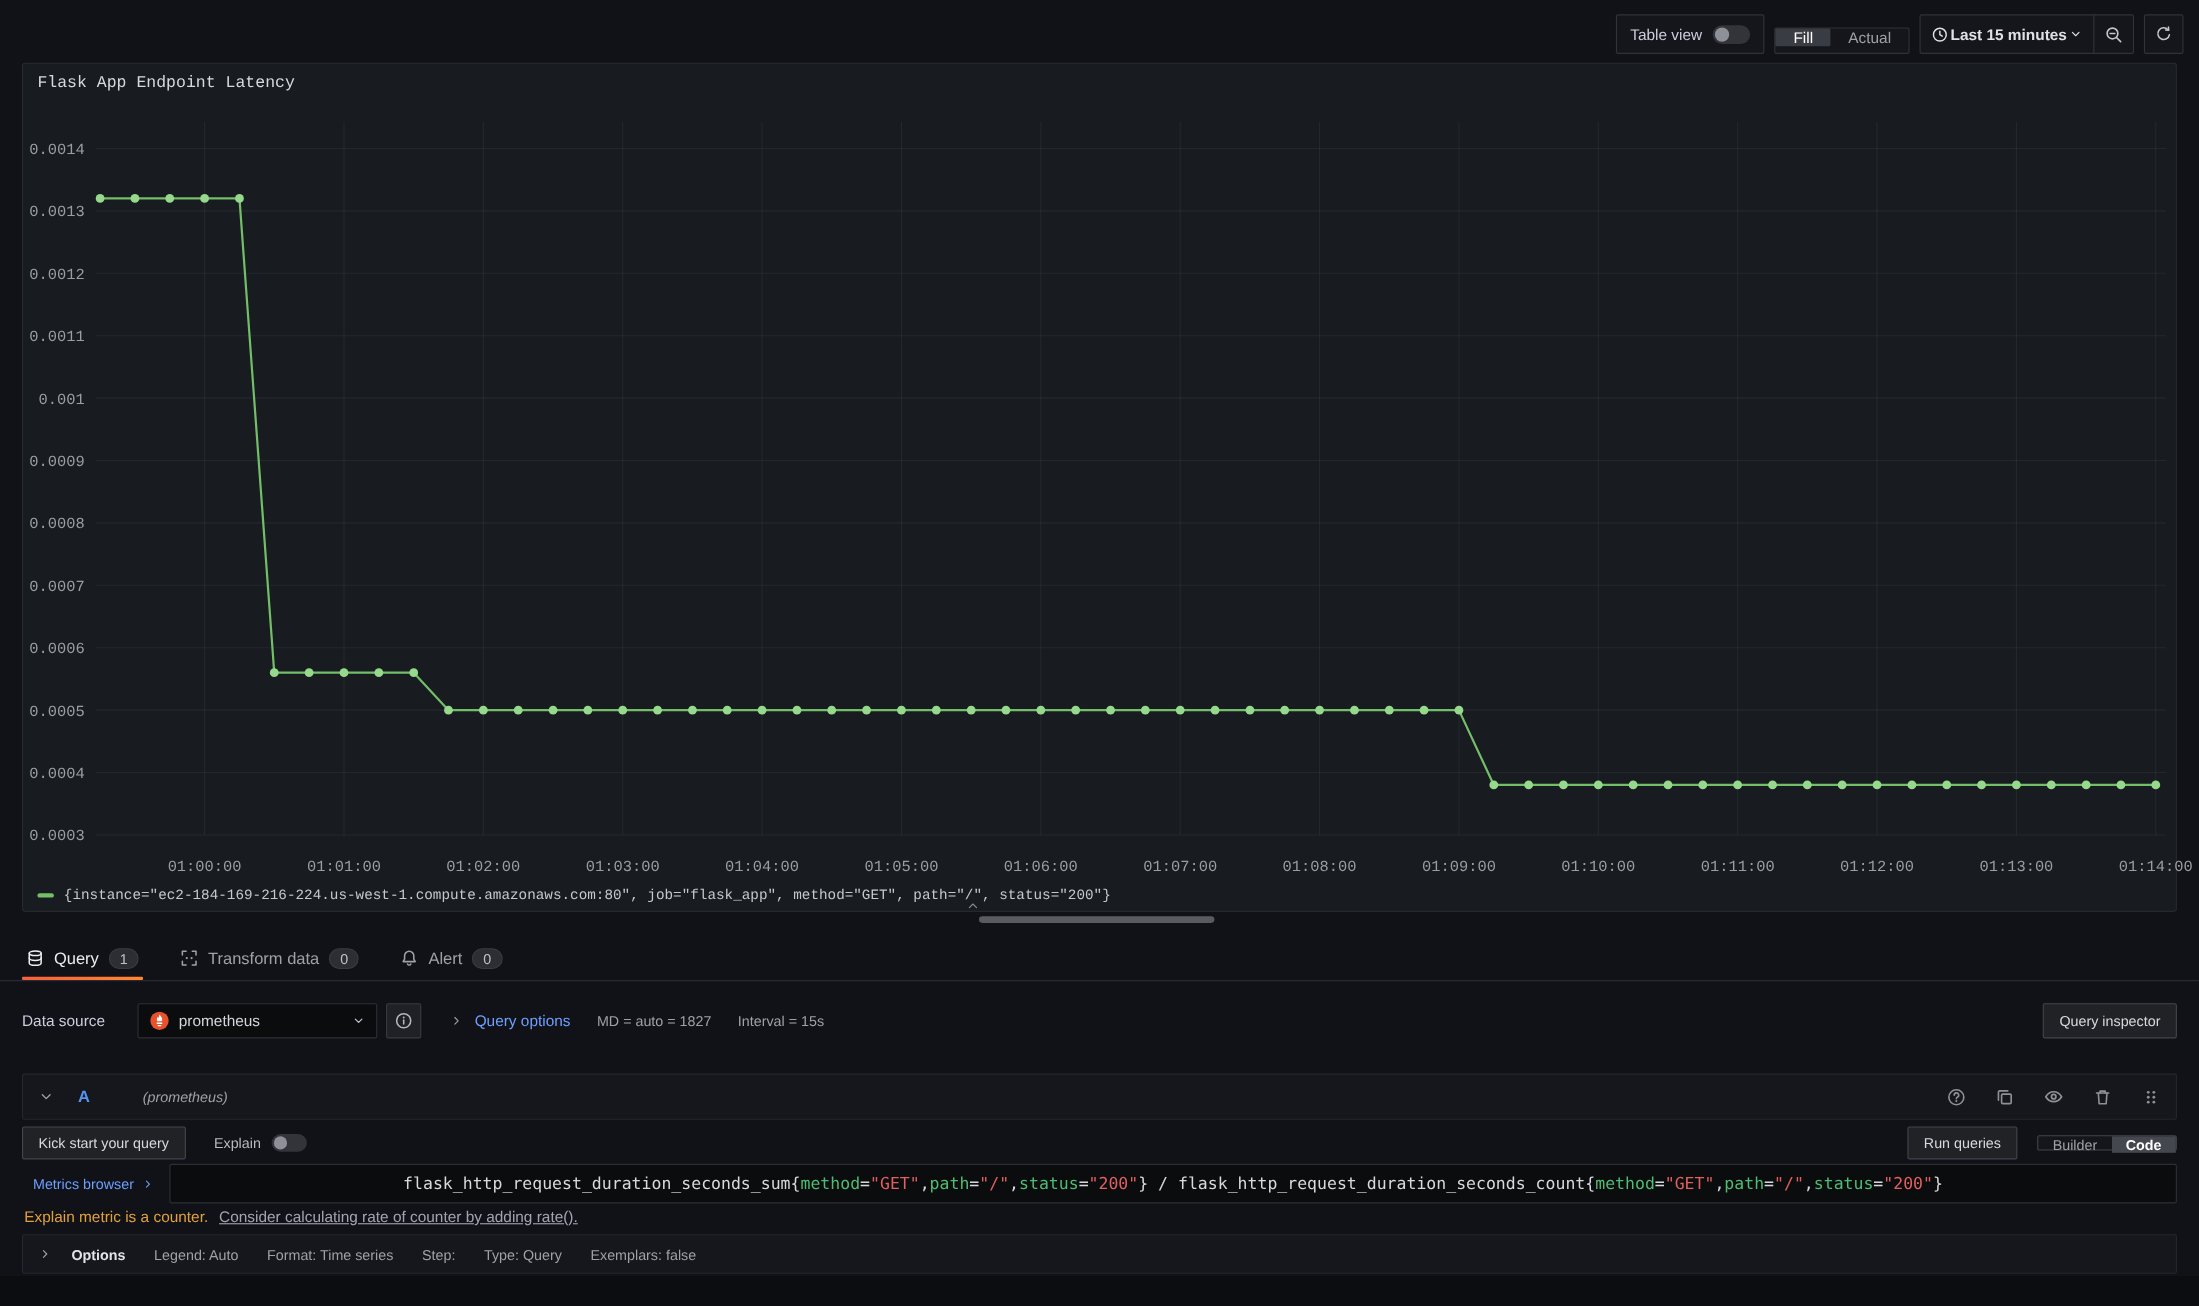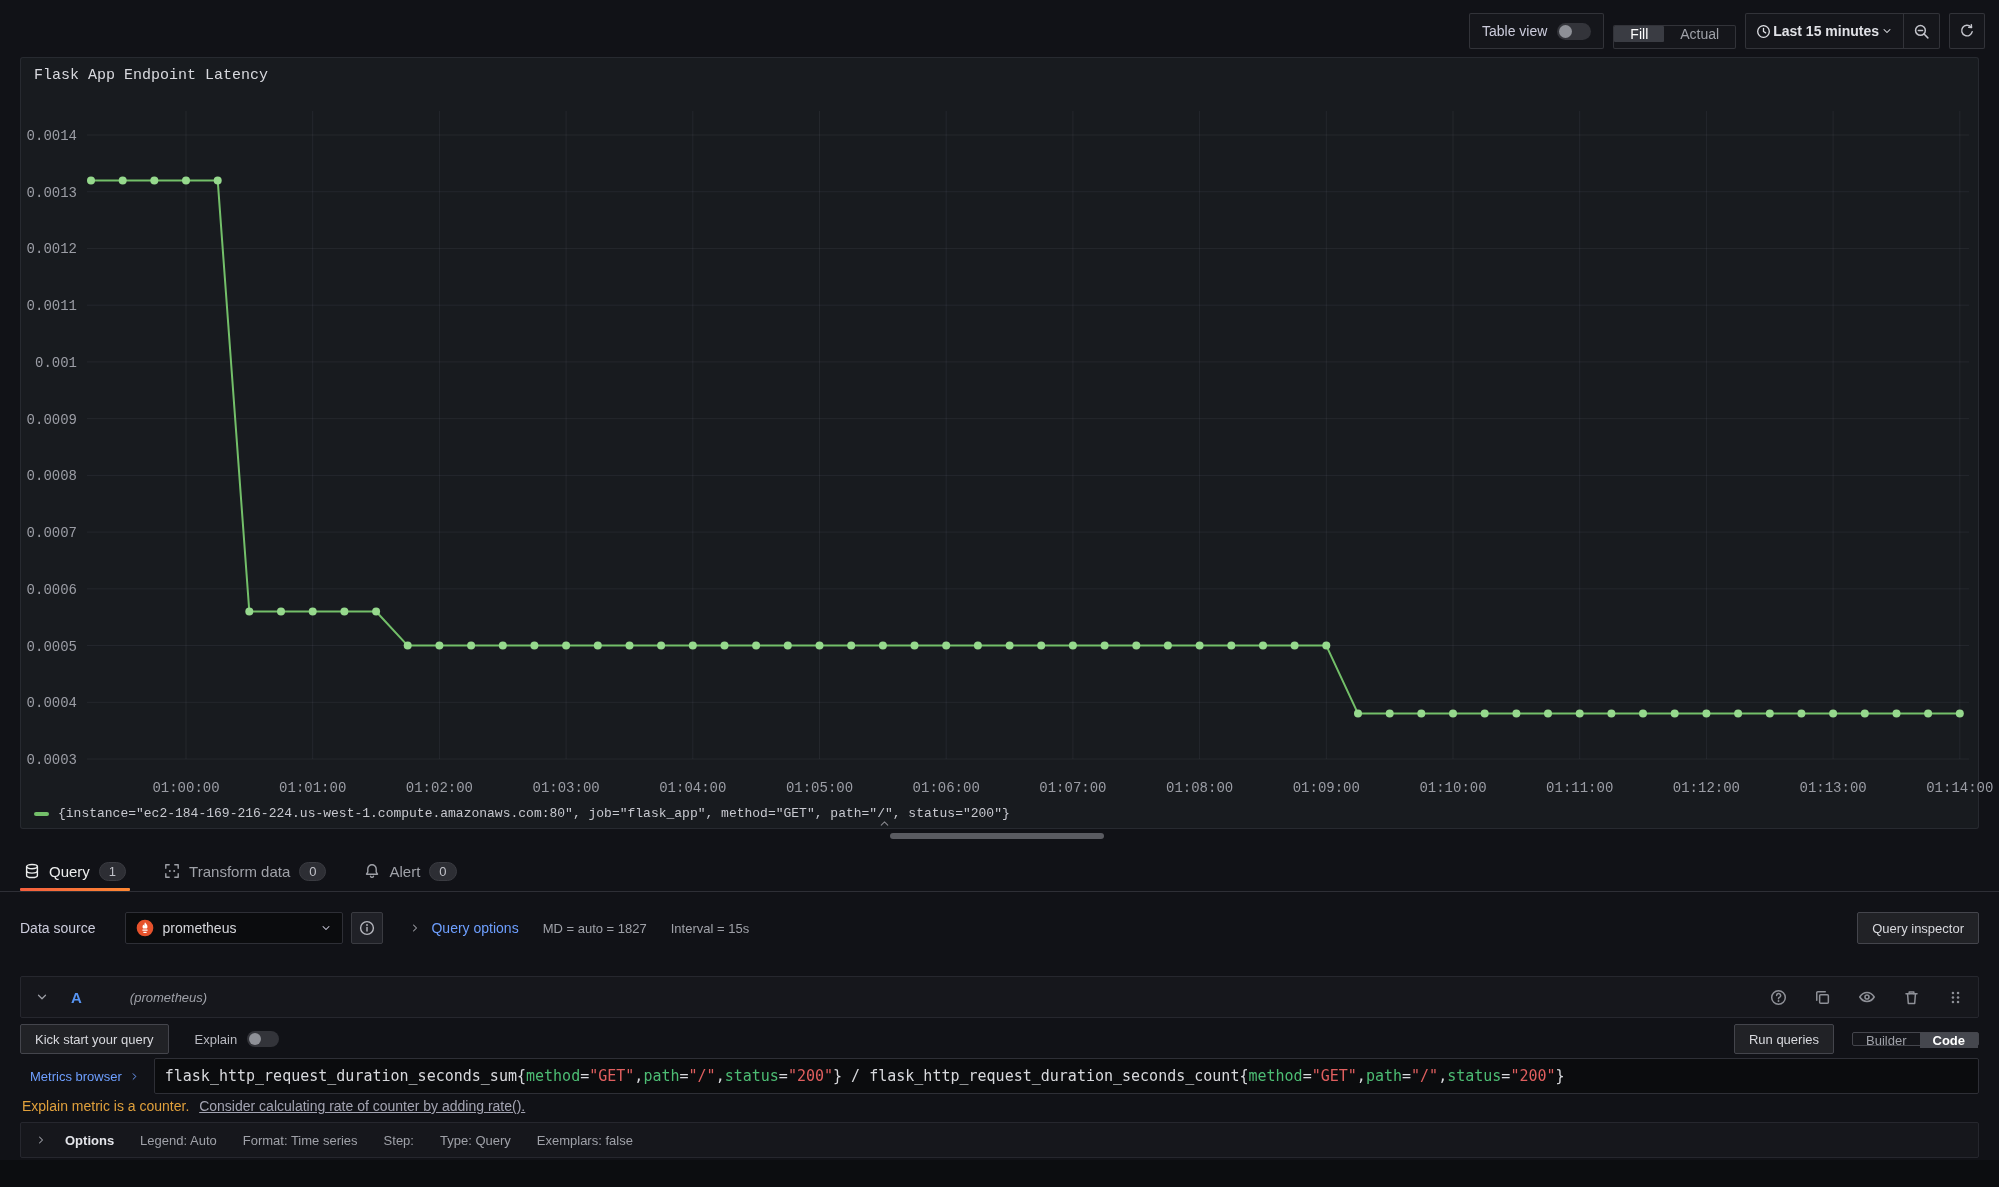--- a/index.html
+++ b/index.html
@@ -73,21 +73,21 @@
   .explain { display:flex; align-items:center; gap:10px; margin-left:26px; font-size:13px; color:#b9bac1; }
   .toggle.small { width:32px; height:16px; }
   .toggle.small .knob { width:12px; height:12px; }
   .modeseg { display:flex; align-items:flex-start; height:14px; border:1px solid #44454c; border-radius:2px; margin-left:18px; background:#15161b; }
   .modeseg .opt { display:flex; align-items:center; padding:0 13px; font-size:13px; color:#9fa1a8; cursor:pointer; }
   .modeseg .opt.active { background:#45474e; color:#ffffff; font-weight:700; }
 
   
   .qeditor { position:absolute; left:20px; top:1058px; width:1959px; height:36px; display:flex; align-items:stretch; }
   .mbrowser { display:flex; align-items:center; gap:7px; padding:0 14px 0 10px; font-size:13px; font-weight:500; color:#6e9fff; cursor:pointer; white-space:nowrap; }
-  .codebox { flex:1; background:#0b0c0e; border:1px solid #2e2f36; border-radius:2px; display:flex; align-items:center; padding:0 10px; overflow:hidden; }
+  .codebox { flex:1; background:#0b0c0e; border:1px solid #2e2f36; border-radius:2px; display:flex; align-items:center; padding:0 10px; overflow:hidden;justify-content:center; }
   .codeline { font-family:"DejaVu Sans Mono", monospace; font-size:15px; white-space:pre; }
 
   
   .qwarning { position:absolute; left:22px; top:1098px; font-size:14px; }
   .qwarning .wtext { color:#e0a03c; font-weight:500; }
   .qwarning .wlink { color:rgba(204,204,220,0.78); text-decoration:underline; cursor:pointer; margin-left:6px; }
 
   
   .optrow { position:absolute; left:20px; top:1122px; width:1959px; height:36px; background:#16171c; border:1px solid #26272e; border-radius:2px;
     display:flex; align-items:center; gap:26px; padding:0 14px; font-size:13px; color:#9fa1a8; }

